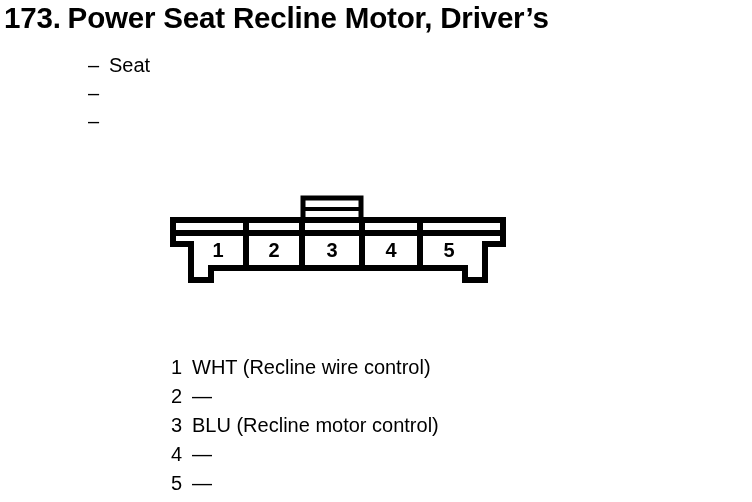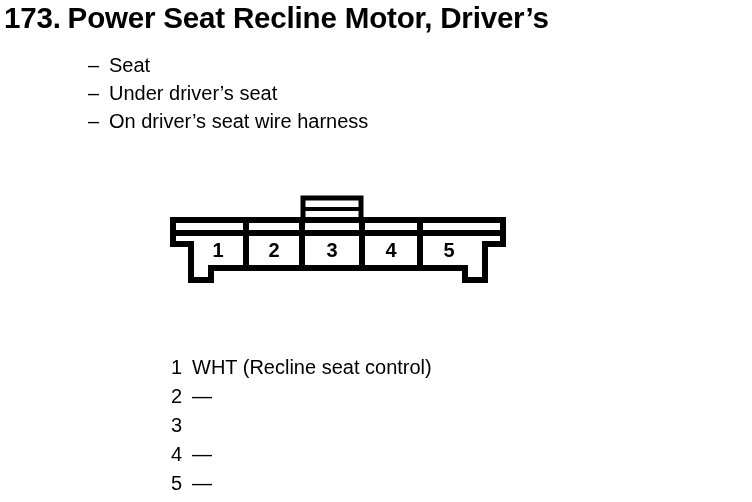--- a/index.html
+++ b/index.html
@@ -111,25 +111,23 @@
   <span class="num">173.</span><span>Power Seat Recline Motor, Driver’s</span>
 </div>
 
 <div class="bullets">
   <div class="bullet-row">
     <span class="bullet-dash">–</span>
     <span class="bullet-text">Seat</span>
   </div>
   <div class="bullet-row">
     <span class="bullet-dash">–</span>
-    <span class="bullet-text">Under driver’s seat</span>
   </div>
   <div class="bullet-row">
     <span class="bullet-dash">–</span>
-    <span class="bullet-text">On driver’s seat wire harness</span>
   </div>
 </div>
 
 <div class="connector-wrap">
   <svg width="340" height="112" viewBox="0 0 340 112" xmlns="http://www.w3.org/2000/svg">
 
     <g>
       <rect x="135" y="6" width="58" height="22" fill="#ffffff" stroke="#000000" stroke-width="5"></rect>
       <line x1="135" y1="17" x2="193" y2="17" stroke="#000000" stroke-width="4"></line>
     </g>
@@ -159,28 +157,29 @@
     <text class="cavity-label" x="106" y="65">2</text>
     <text class="cavity-label" x="164" y="65">3</text>
     <text class="cavity-label" x="223" y="65">4</text>
     <text class="cavity-label" x="281" y="65">5</text>
   </svg>
 </div>
 
 <div class="legend">
   <div class="legend-row">
     <span class="legend-pin">1</span>
-    <span class="legend-desc">WHT (Recline seat control)</span>
+    <span class="legend-desc">WHT (Recline wire control)</span>
   </div>
   <div class="legend-row">
     <span class="legend-pin">2</span>
     <span class="legend-desc">—</span>
   </div>
   <div class="legend-row">
     <span class="legend-pin">3</span>
+    <span class="legend-desc">BLU (Recline motor control)</span>
   </div>
   <div class="legend-row">
     <span class="legend-pin">4</span>
     <span class="legend-desc">—</span>
   </div>
   <div class="legend-row">
     <span class="legend-pin">5</span>
     <span class="legend-desc">—</span>
   </div>
 </div>

